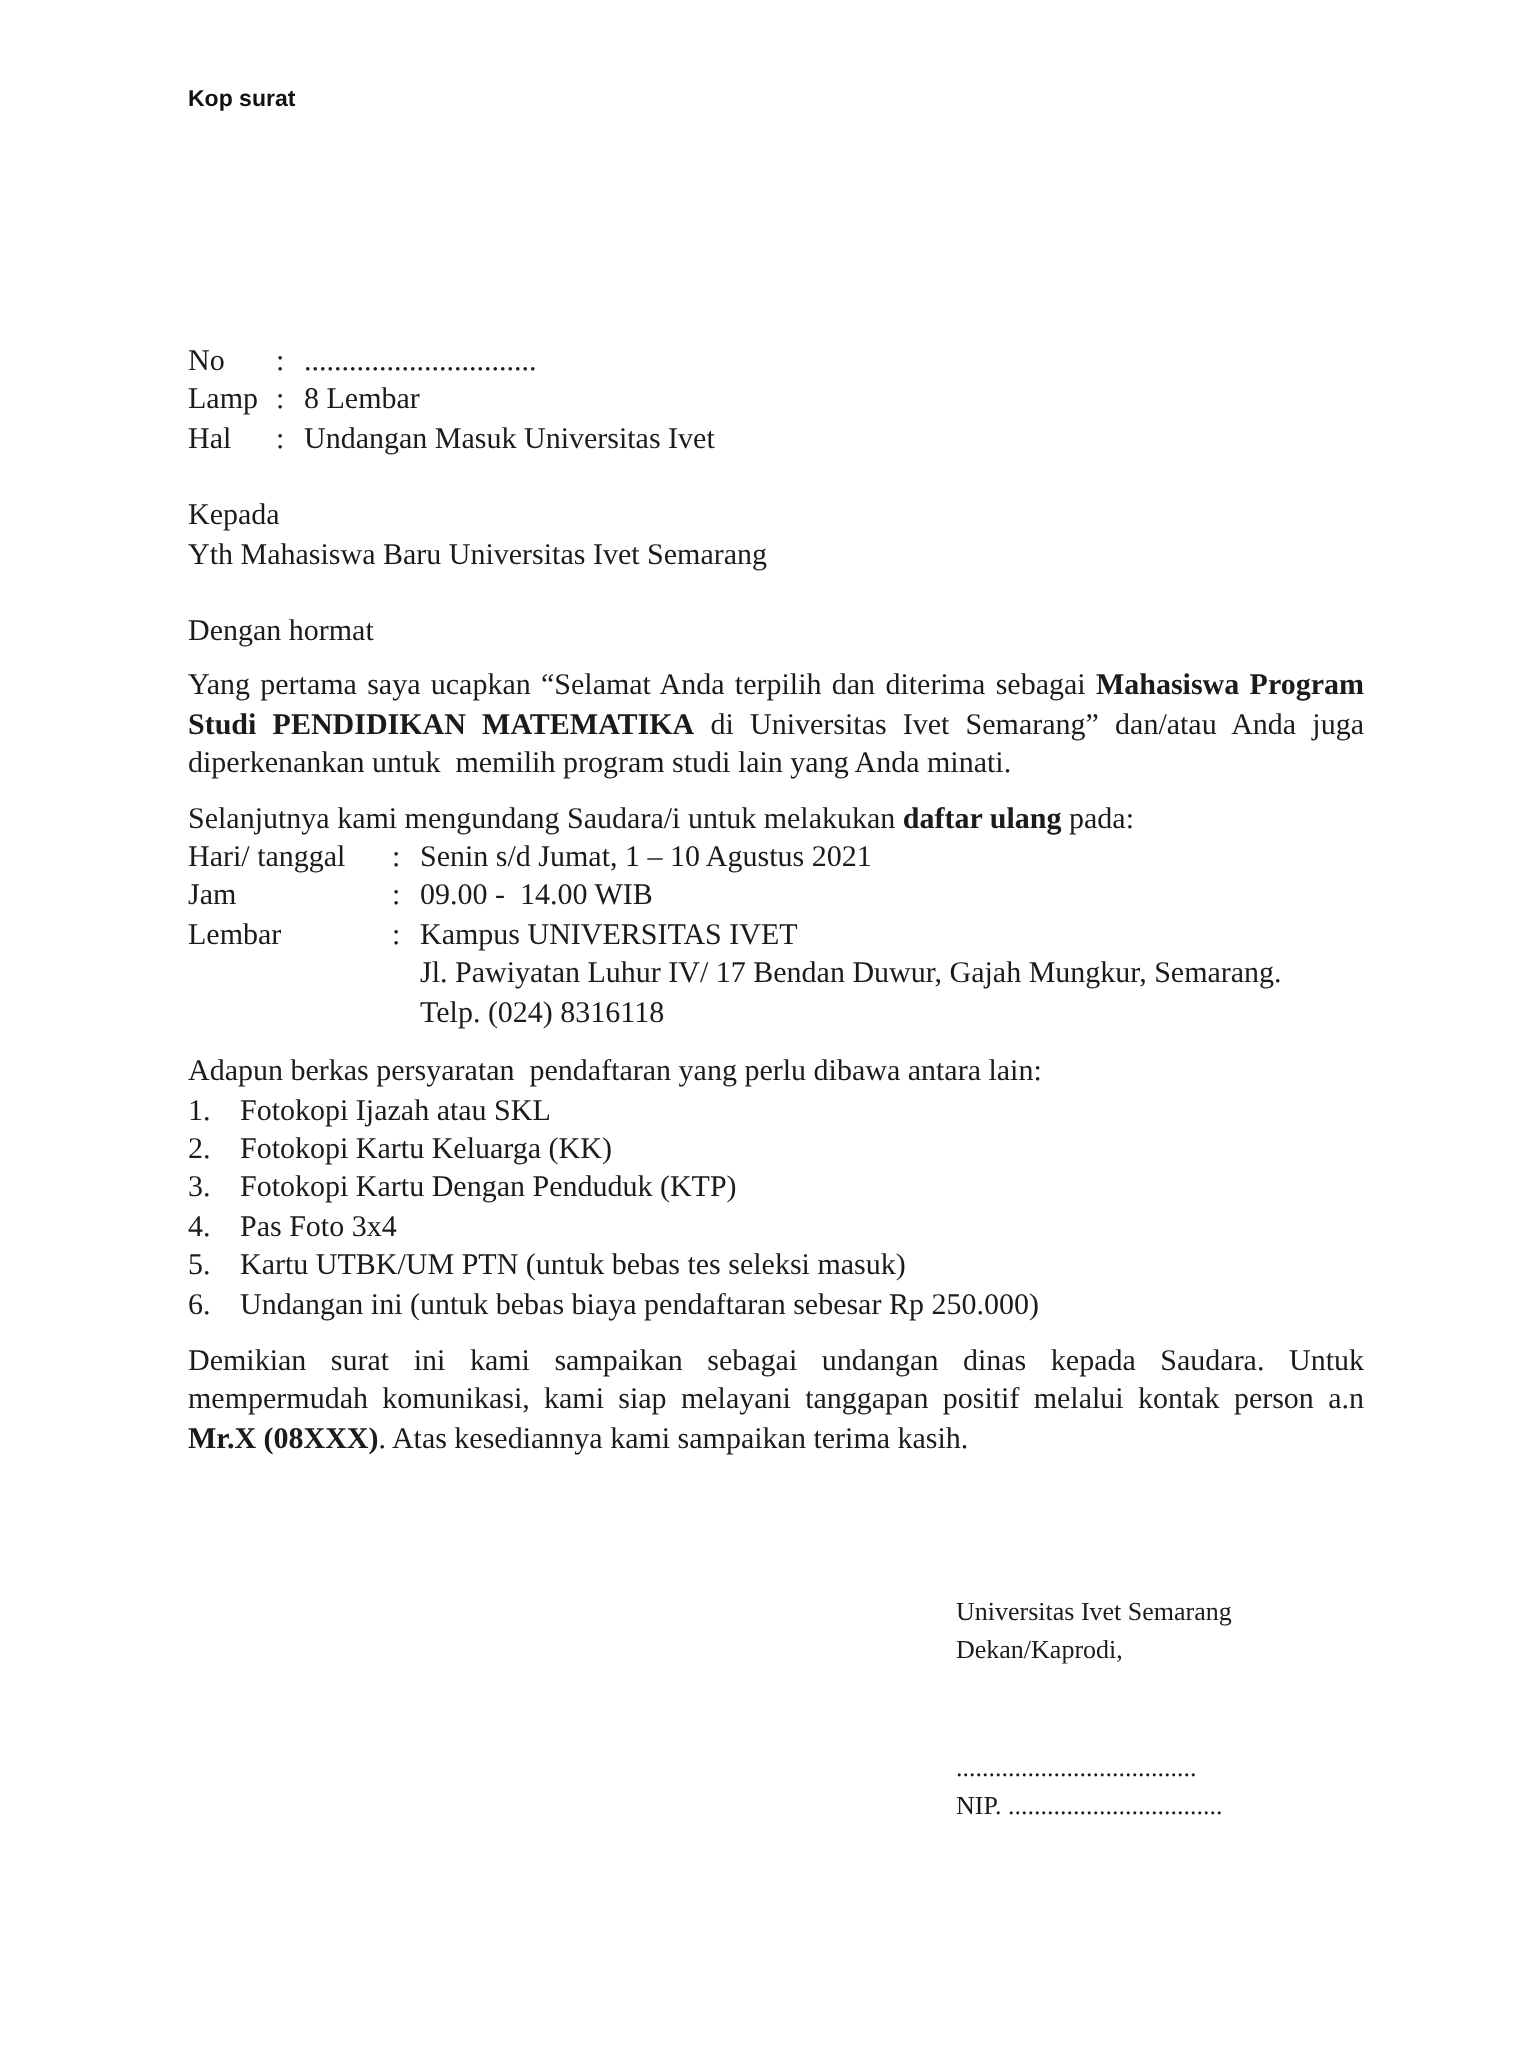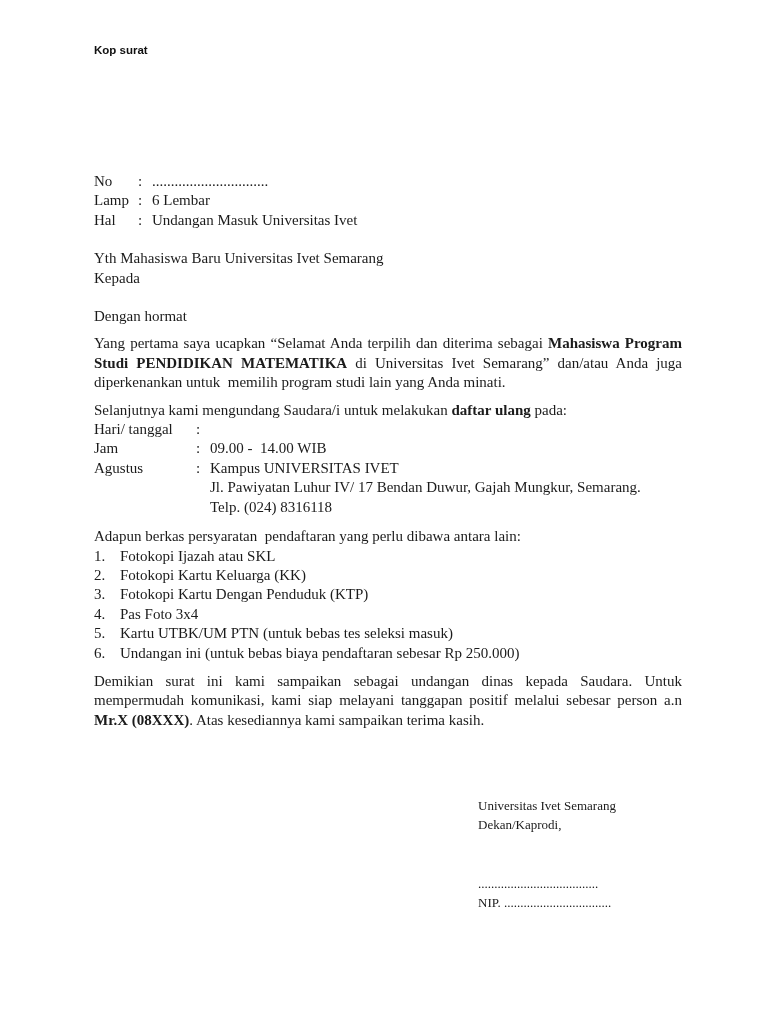--- a/index.html
+++ b/index.html
@@ -52,52 +52,53 @@
 
     <div class="ref-block">
       <div class="ref-row">
         <span>No</span>
         <span>:</span>
         <span class="pre">...............................</span>
       </div>
       <div class="ref-row">
         <span>Lamp</span>
         <span>:</span>
-        <span class="pre">6 Lembar</span>
+        <span class="pre">8 Lembar</span>
       </div>
       <div class="ref-row">
         <span>Hal</span>
         <span>:</span>
         <span class="pre">Undangan Masuk Universitas Ivet</span>
       </div>
     </div>
 
     <div class="addr">
+      <div>Kepada</div>
       <div>Yth Mahasiswa Baru Universitas Ivet Semarang</div>
-      <div>Kepada</div>
     </div>
 
     <div class="salutation">Dengan hormat</div>
 
     <p class="para1 just pre"><span>Yang pertama saya ucapkan “Selamat Anda terpilih dan diterima sebagai </span><span class="b">Mahasiswa Program Studi PENDIDIKAN MATEMATIKA</span><span> di Universitas Ivet Semarang” dan/atau Anda juga diperkenankan untuk  memilih program studi lain yang Anda minati.</span></p>
 
     <p class="invite just"><span>Selanjutnya kami mengundang Saudara/i untuk melakukan </span><span class="b">daftar ulang</span><span> pada:</span></p>
 
     <div class="sched">
       <div class="sched-row">
         <span>Hari/ tanggal</span>
         <span>:</span>
+        <span class="pre">Senin s/d Jumat, 1 – 10 Agustus 2021</span>
       </div>
       <div class="sched-row">
         <span>Jam</span>
         <span>:</span>
         <span class="pre">09.00 -  14.00 WIB</span>
       </div>
       <div class="sched-row">
-        <span>Agustus</span>
+        <span>Lembar</span>
         <span>:</span>
         <span>
           <div class="pre">Kampus UNIVERSITAS IVET</div>
           <div class="pre">Jl. Pawiyatan Luhur IV/ 17 Bendan Duwur, Gajah Mungkur, Semarang.</div>
           <div class="pre">Telp. (024) 8316118</div>
         </span>
       </div>
     </div>
 
     <div class="req">
@@ -121,21 +122,21 @@
       <div class="req-item">
         <span>5.</span>
         <span>Kartu UTBK/UM PTN (untuk bebas tes seleksi masuk)</span>
       </div>
       <div class="req-item">
         <span>6.</span>
         <span>Undangan ini (untuk bebas biaya pendaftaran sebesar Rp 250.000)</span>
       </div>
     </div>
 
-    <p class="closing just pre"><span>Demikian surat ini kami sampaikan sebagai undangan dinas kepada Saudara. Untuk mempermudah komunikasi, kami siap melayani tanggapan positif melalui sebesar person a.n </span><span class="b">Mr.X (08XXX)</span><span>. Atas kesediannya kami sampaikan terima kasih.</span></p>
+    <p class="closing just pre"><span>Demikian surat ini kami sampaikan sebagai undangan dinas kepada Saudara. Untuk mempermudah komunikasi, kami siap melayani tanggapan positif melalui kontak person a.n </span><span class="b">Mr.X (08XXX)</span><span>. Atas kesediannya kami sampaikan terima kasih.</span></p>
 
   </div>
 
   <div class="sig">
     <div>Universitas Ivet Semarang</div>
     <div>Dekan/Kaprodi,</div>
     <div class="sig-line">.....................................</div>
     <div>NIP. .................................</div>
   </div>
 

